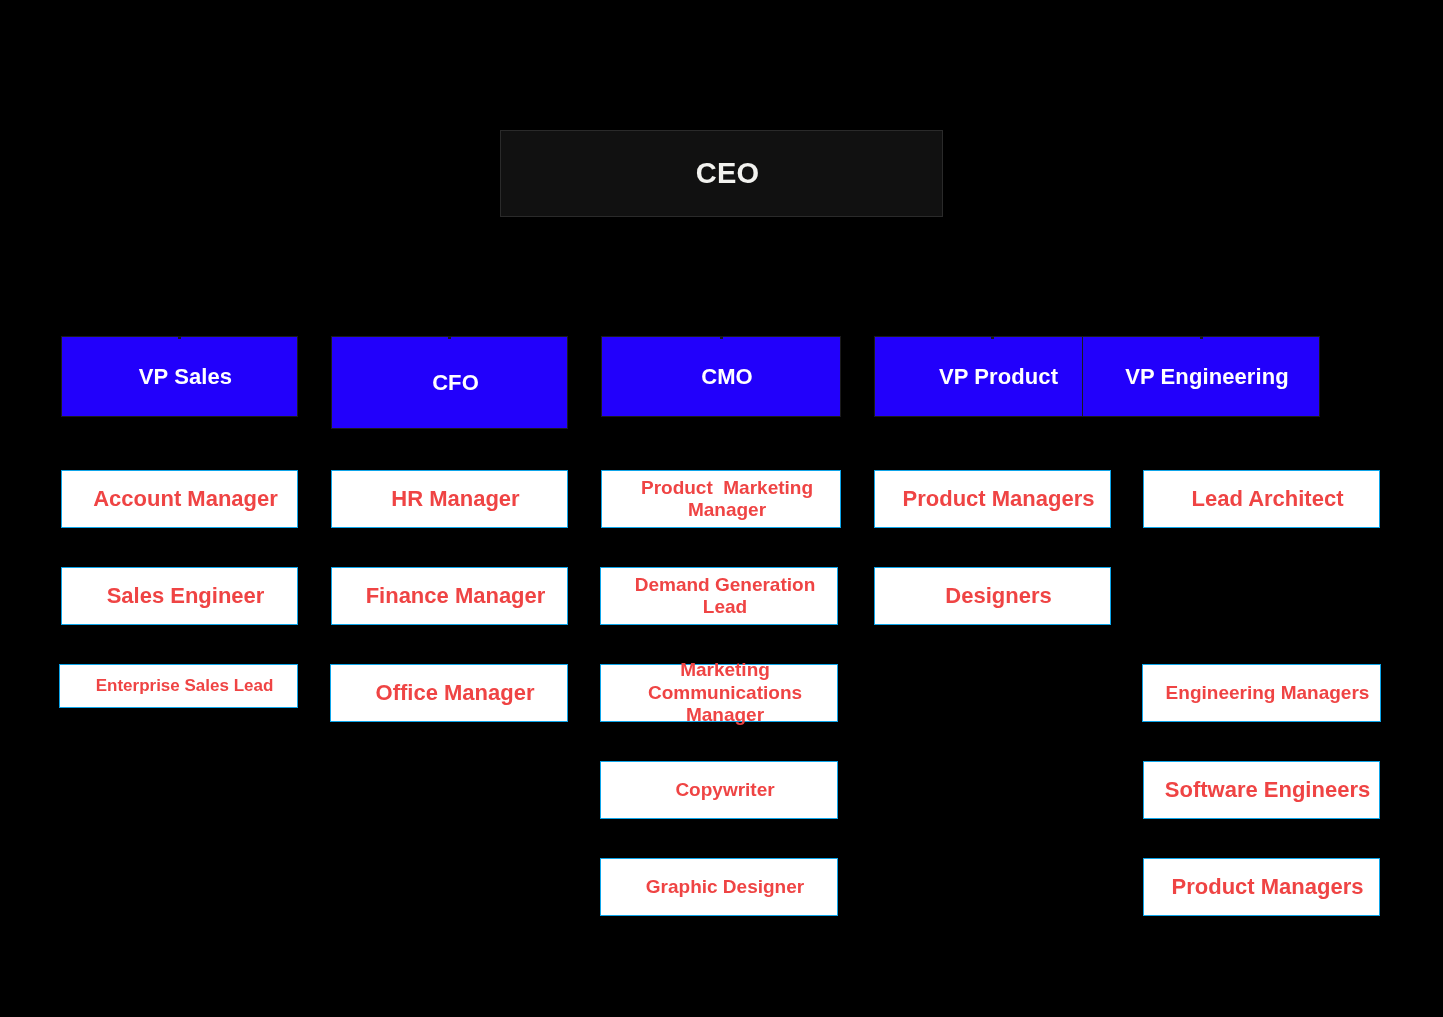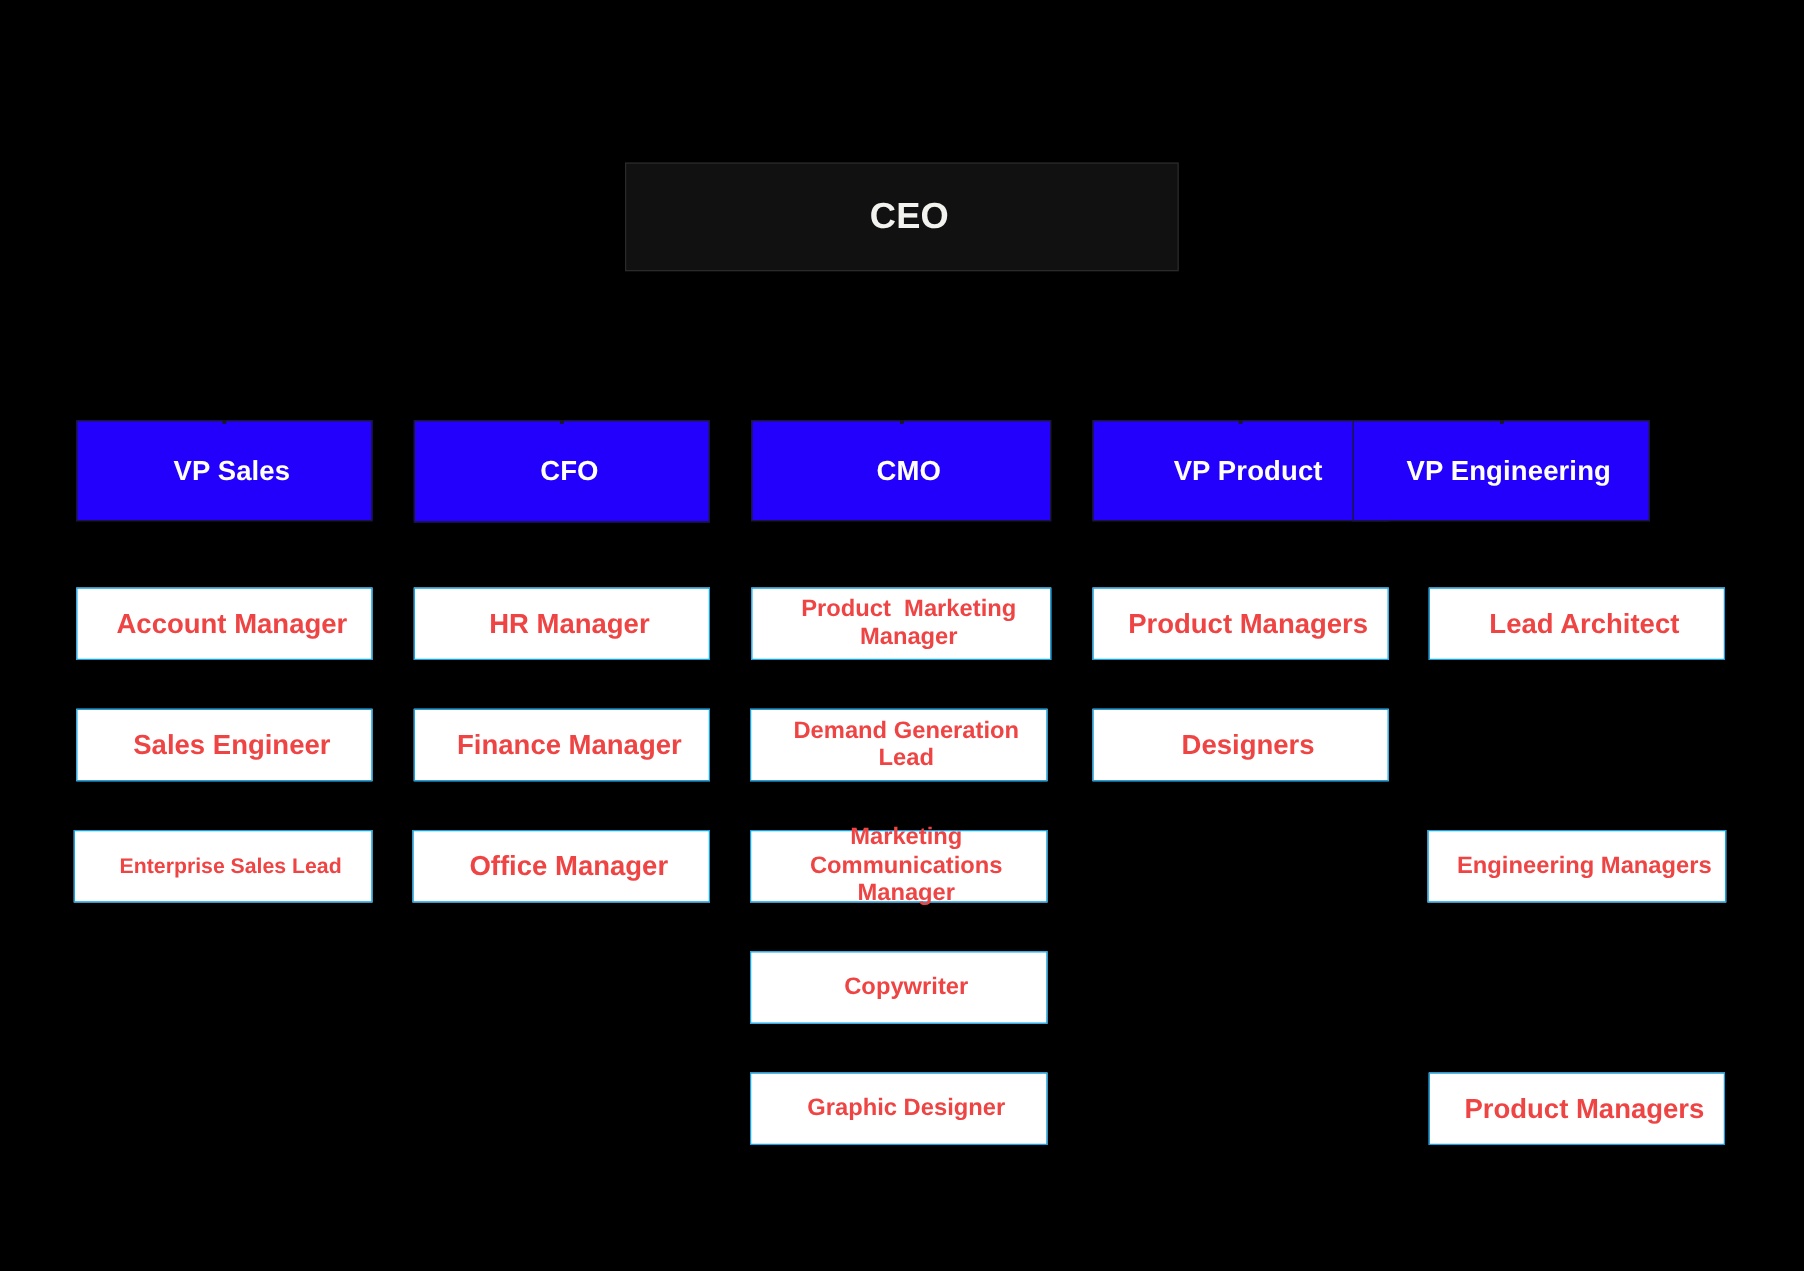--- a/index.html
+++ b/index.html
@@ -100,24 +100,24 @@
     <div class="node exec" style="left: 61px; top: 336px; width: 237px; height: 81px;">
       <span class="node-label">VP Sales</span>
       <span class="connector-stub"></span>
     </div>
     <div class="node leaf" style="left: 61px; top: 470px; width: 237px; height: 58px;">
       <span class="node-label">Account Manager</span>
     </div>
     <div class="node leaf" style="left: 61px; top: 567px; width: 237px; height: 58px;">
       <span class="node-label">Sales Engineer</span>
     </div>
-    <div class="node leaf sz-xs" style="left: 59px; top: 664px; width: 239px; height: 58px;">
+    <div class="node leaf sz-xs" style="left: 59px; top: 664px; width: 239px; height: 44px;">
       <span class="node-label">Enterprise Sales Lead</span>
     </div>
-    <div class="node exec" style="left: 331px; top: 336px; width: 237px; height: 82px;">
+    <div class="node exec" style="left: 331px; top: 336px; width: 237px; height: 93px;">
       <span class="node-label">CFO</span>
       <span class="connector-stub"></span>
     </div>
     <div class="node leaf" style="left: 331px; top: 470px; width: 237px; height: 58px;">
       <span class="node-label">HR Manager</span>
     </div>
     <div class="node leaf" style="left: 331px; top: 567px; width: 237px; height: 58px;">
       <span class="node-label">Finance Manager</span>
     </div>
     <div class="node leaf" style="left: 330px; top: 664px; width: 238px; height: 58px;">
@@ -156,16 +156,19 @@
     <div class="node exec" style="left: 1082px; top: 336px; width: 238px; height: 81px;">
       <span class="node-label">VP Engineering</span>
       <span class="connector-stub"></span>
     </div>
     <div class="node leaf" style="left: 1143px; top: 470px; width: 237px; height: 58px;">
       <span class="node-label">Lead Architect</span>
     </div>
     <div class="node leaf sz-sm" style="left: 1142px; top: 664px; width: 239px; height: 58px;">
       <span class="node-label">Engineering Managers</span>
     </div>
+    <div class="node leaf" style="left: 1143px; top: 761px; width: 237px; height: 58px;">
+      <span class="node-label">Software Engineers</span>
+    </div>
     <div class="node leaf" style="left: 1143px; top: 858px; width: 237px; height: 58px;">
       <span class="node-label">Product Managers</span>
     </div>
   </div>
 
 </body></html>

